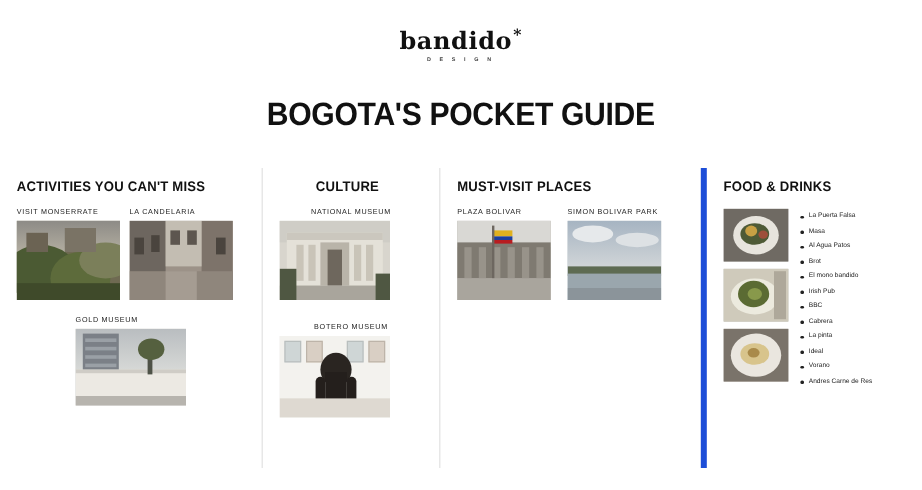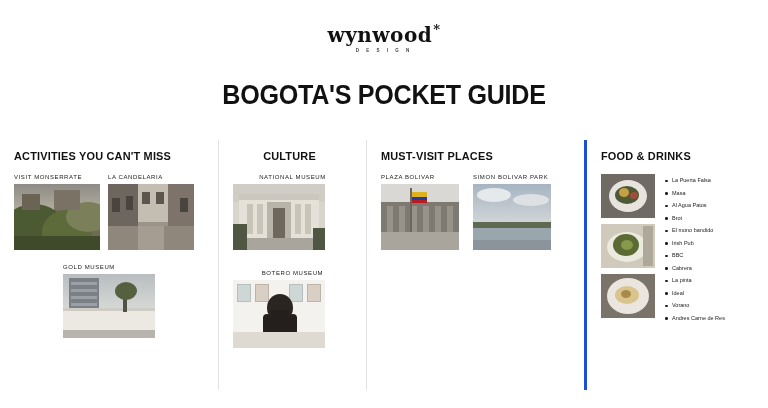--- a/index.html
+++ b/index.html
@@ -74,21 +74,21 @@
     height: 250px;
     display: flex;
   }
   .col {
     position: relative;
     padding: 0 14px;
   }
   .col-1 { width: 218px; }
   .col-2 { width: 148px; border-left: 1px solid #e2e2e2; text-align: center; }
   .col-3 { width: 218px; border-left: 1px solid #e2e2e2; }
-  .col-4 { width: 184px; border-left: 3px solid #1d4ed8; }
+  .col-4 { width: 184px; border-left: 5px solid #1d4ed8; }
 
   .col-heading {
     font-weight: 700;
     font-size: 11.5px;
     letter-spacing: 0.2px;
     color: #111;
     text-transform: uppercase;
     margin: 10px 0 12px 0;
     transform: scaleX(0.95);
     transform-origin: left center;
@@ -142,21 +142,21 @@
     background: #222;
   }
 </style>
 </head>
 <body>
 
 <div class="page">
 
   <div class="brand">
     <span class="brand-word">
-      <span>wynwood</span><span class="brand-star">*</span>
+      <span>bandido</span><span class="brand-star">*</span>
       <span class="brand-sub">D E S I G N</span>
     </span>
   </div>
 
   <div class="main-title">BOGOTA'S POCKET GUIDE</div>
 
   <div class="columns">
 
     <div class="col col-1">
       <div class="col-heading">ACTIVITIES YOU CAN'T MISS</div>

